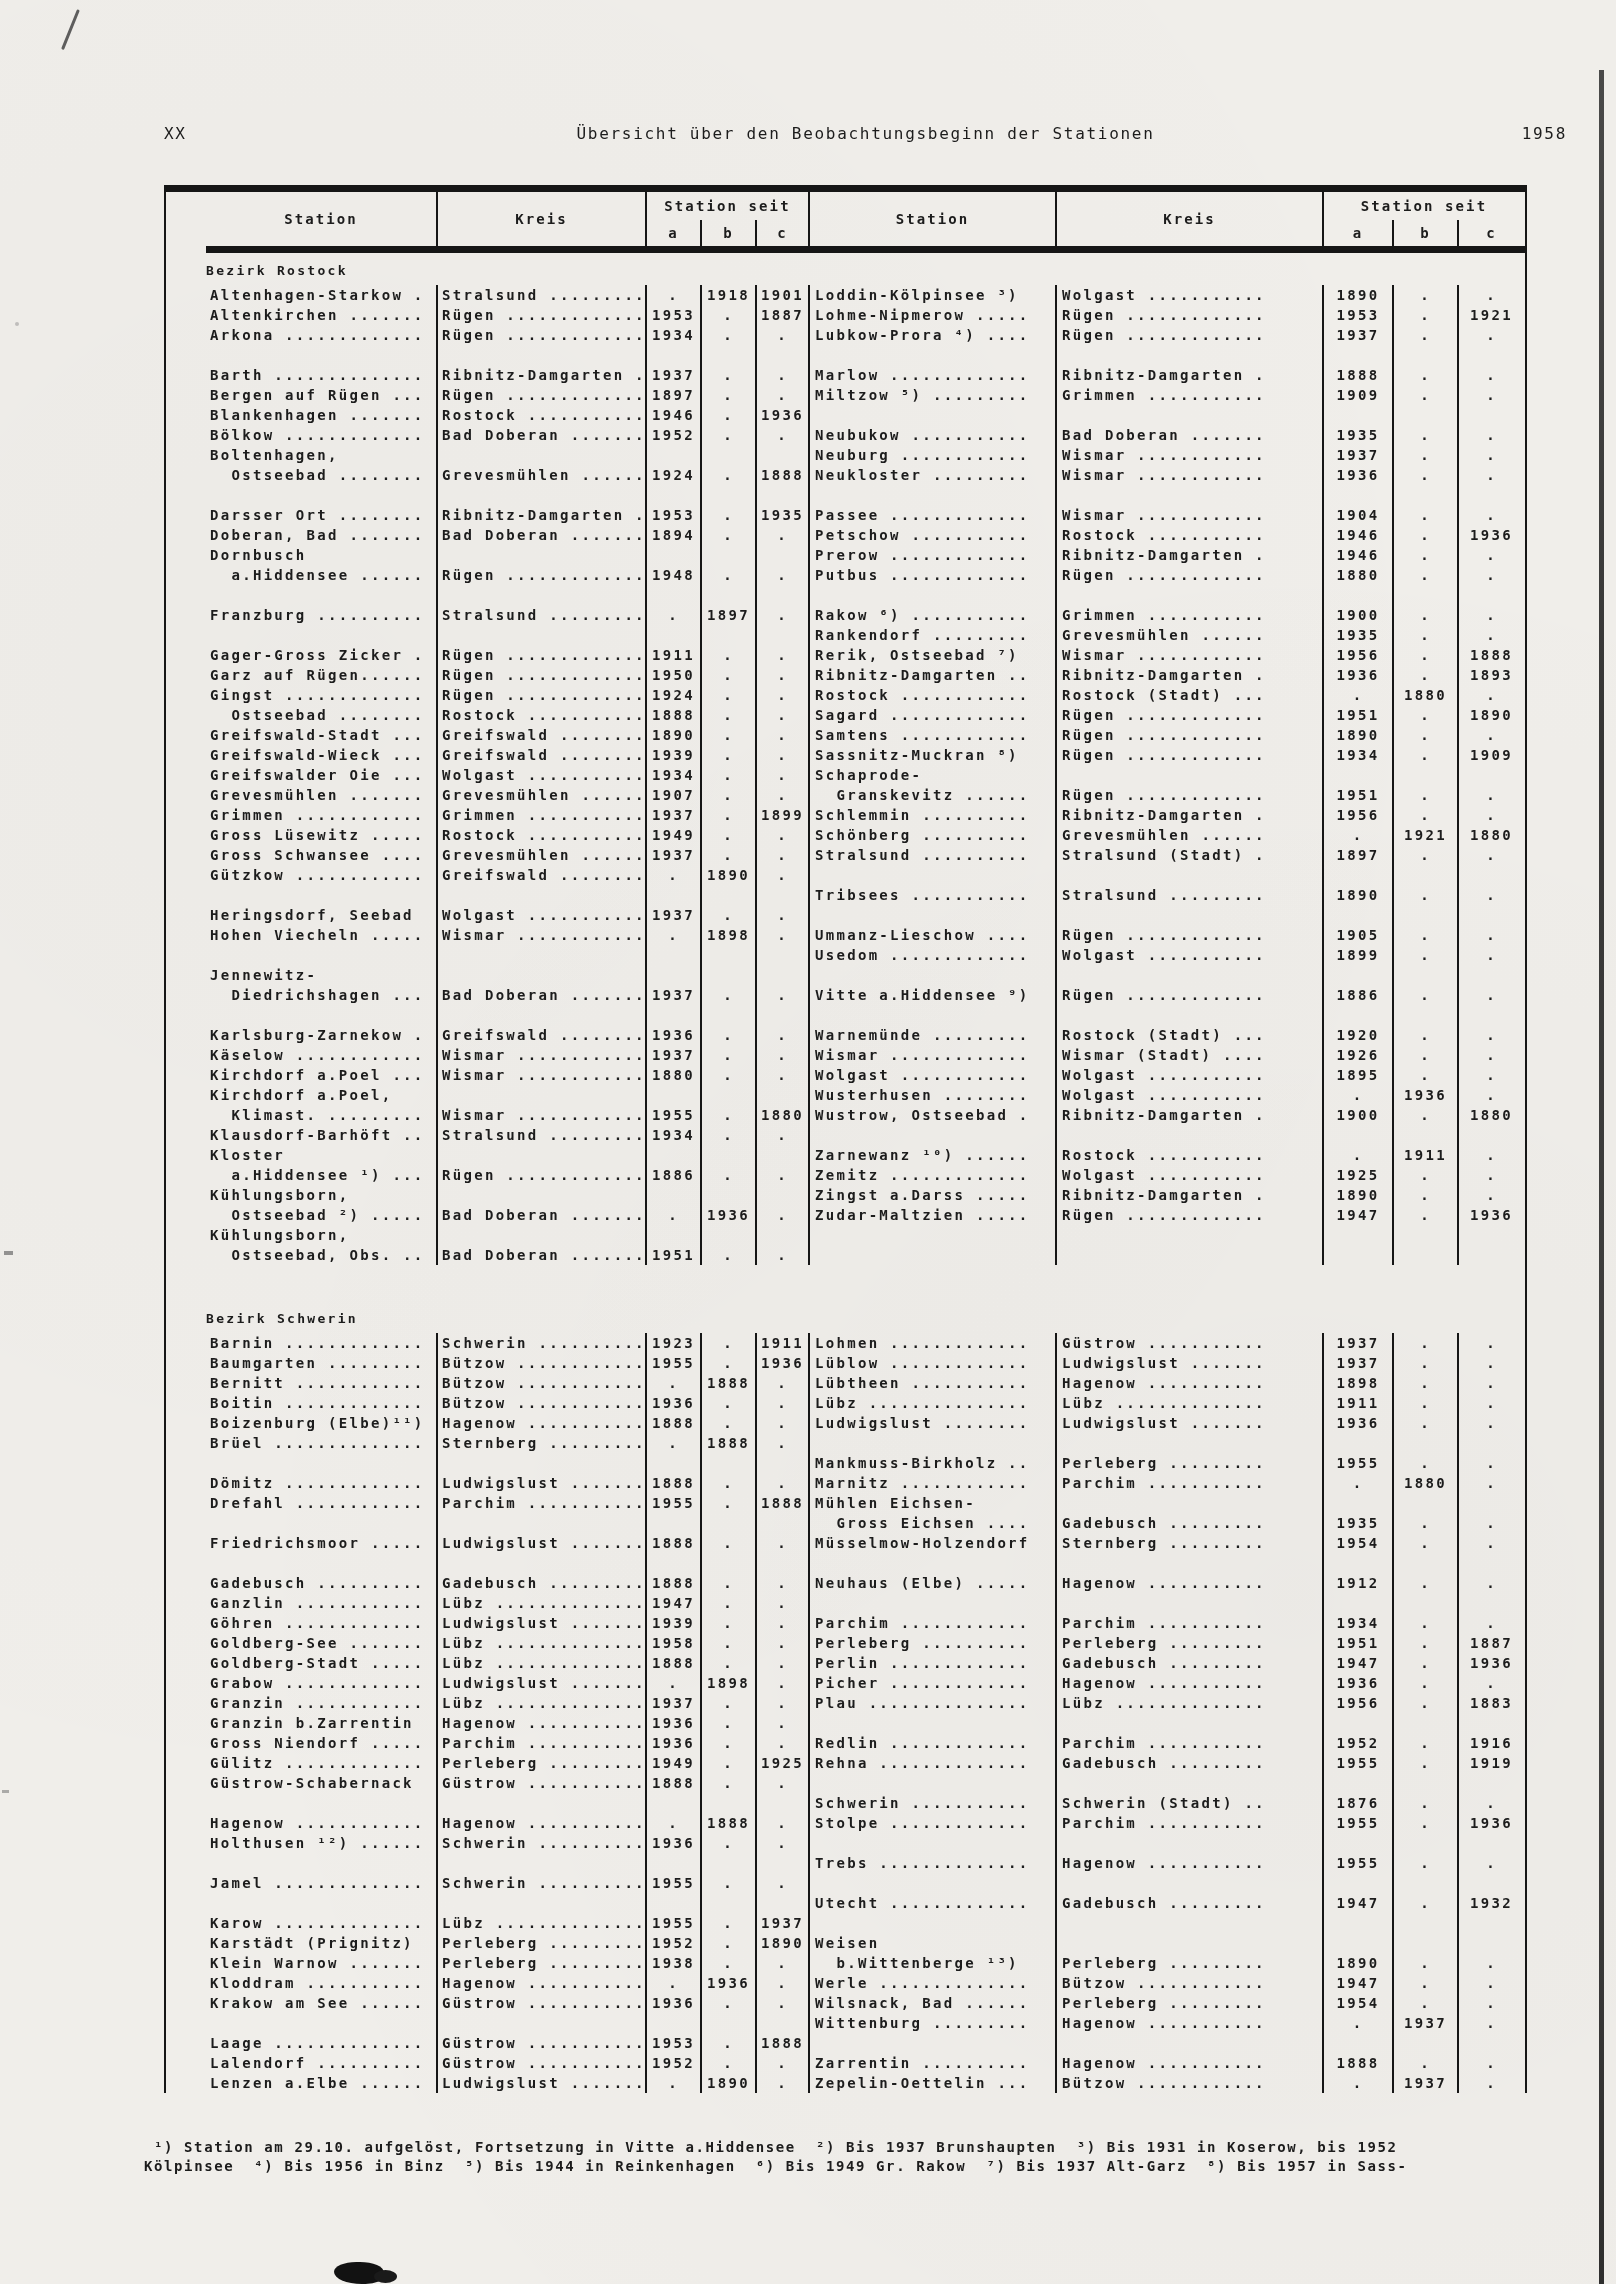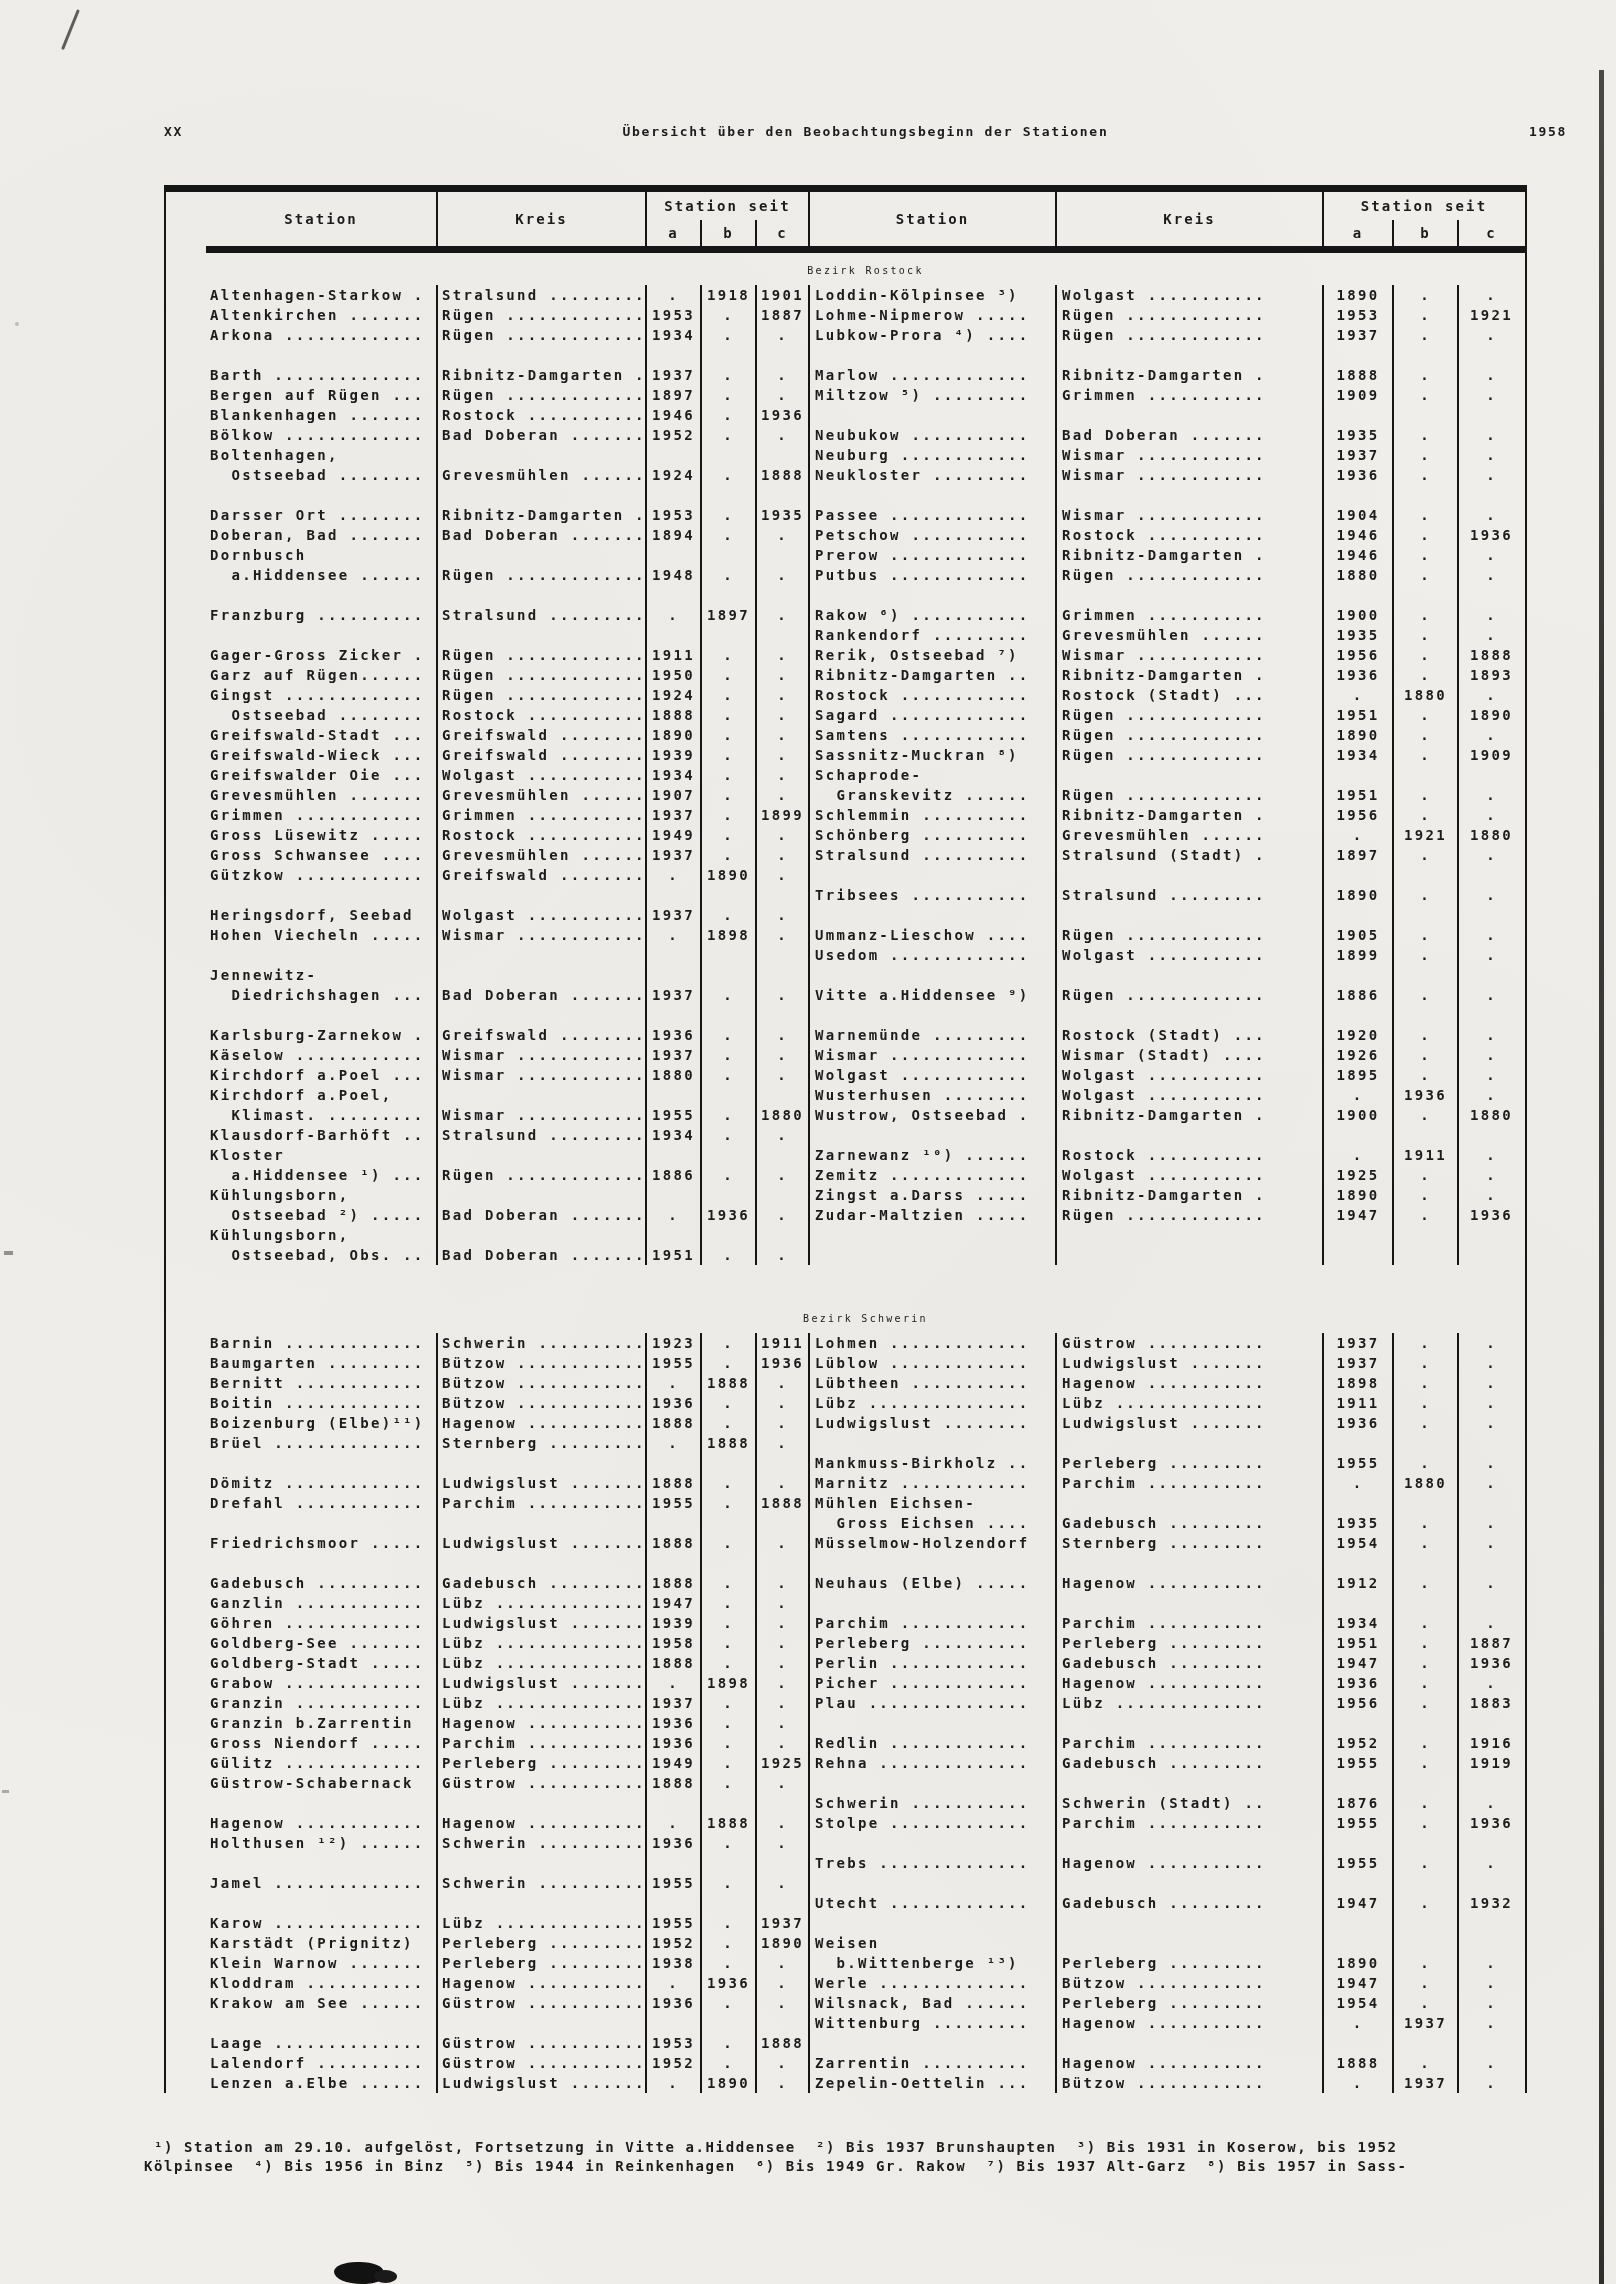--- a/index.html
+++ b/index.html
@@ -5,21 +5,21 @@
   html,body{margin:0;padding:0;}
   body{width:1617px;height:2284px;background:#e8e6e1;}
   .page{position:relative;width:1617px;height:2284px;overflow:hidden;
         background:#f0eeea;
         background-image:radial-gradient(circle at 20% 30%, rgba(0,0,0,0.015), transparent 60%),
                          radial-gradient(circle at 80% 70%, rgba(0,0,0,0.02), transparent 55%);
         font-family:"DejaVu Sans Mono","Liberation Mono",monospace;
         color:#1c1c1c;}
   .topbar{position:absolute;left:164px;top:124px;width:1403px;
           display:flex;justify-content:space-between;align-items:baseline;}
-  .topbar span{font-size:13px;font-weight:700;letter-spacing:1.7px;white-space:pre;}
+  .topbar span{font-size:16px;font-weight:400;letter-spacing:1.7px;white-space:pre;}
   .pagenum{width:111px;}
   .year{width:111px;text-align:right;}
   .ptitle{flex:1;text-align:center;}
 
   .tablewrap{position:absolute;left:164px;top:185px;width:1319px;
              border-top:7px solid #161616;
              border-left:2px solid #161616;
              border-right:2px solid #161616;
              padding-left:40px;
              --cols:232px 209px 55px 55px 53px 247px 267px 70px 65px 65px;}
@@ -33,22 +33,22 @@
   .h-a1{grid-column:3;grid-row:2;border-right:2px solid #161616;}
   .h-b1{grid-column:4;grid-row:2;border-right:2px solid #161616;}
   .h-c1{grid-column:5;grid-row:2;border-right:2px solid #161616;}
   .h-st2{grid-column:6;grid-row:1/3;border-right:2px solid #161616;}
   .h-kr2{grid-column:7;grid-row:1/3;border-right:2px solid #161616;}
   .h-seit2{grid-column:8/11;grid-row:1;}
   .h-a2{grid-column:8;grid-row:2;border-right:2px solid #161616;}
   .h-b2{grid-column:9;grid-row:2;border-right:2px solid #161616;}
   .h-c2{grid-column:10;grid-row:2;}
 
-  .sect{height:32px;line-height:36px;text-align:center;
-        font-size:10px;font-weight:400;letter-spacing:2.3px;}
+  .sect{height:32px;line-height:36px;text-align:left;
+        font-size:13px;font-weight:700;letter-spacing:2.3px;}
   .sect.gap{margin-top:36px;}
 
   .trow{display:grid;grid-template-columns:var(--cols);height:20px;}
   .cell{font-size:14px;font-weight:700;letter-spacing:2.3px;line-height:20px;
         white-space:pre;overflow:hidden;}
   .cs1{padding-left:4px;border-right:2px solid #161616;}
   .ck1{padding-left:4px;border-right:2px solid #161616;}
   .ca1{text-align:center;border-right:2px solid #161616;}
   .cb1{text-align:center;border-right:2px solid #161616;}
   .cc1{text-align:center;border-right:2px solid #161616;}

